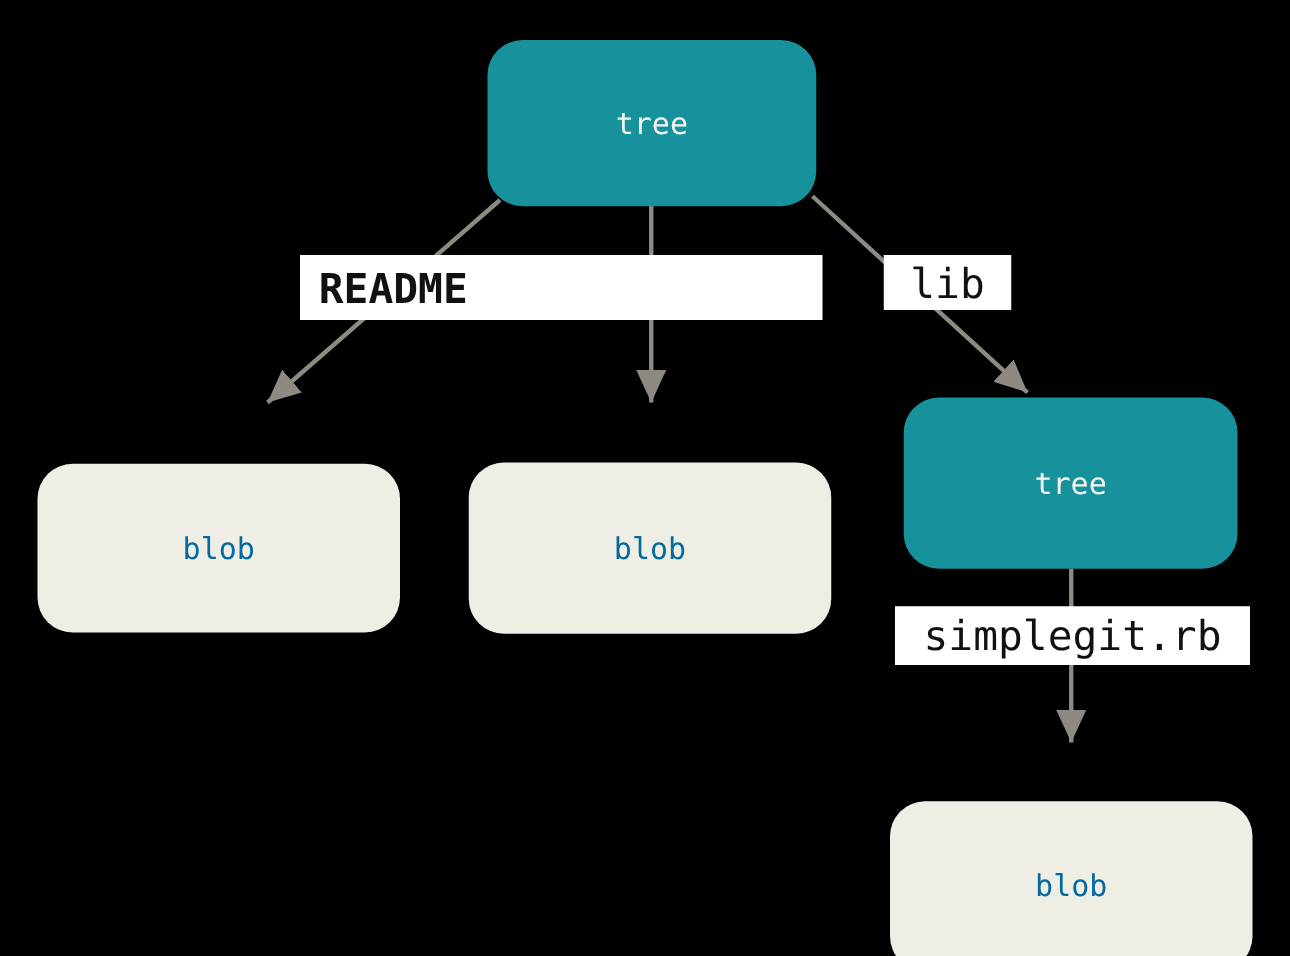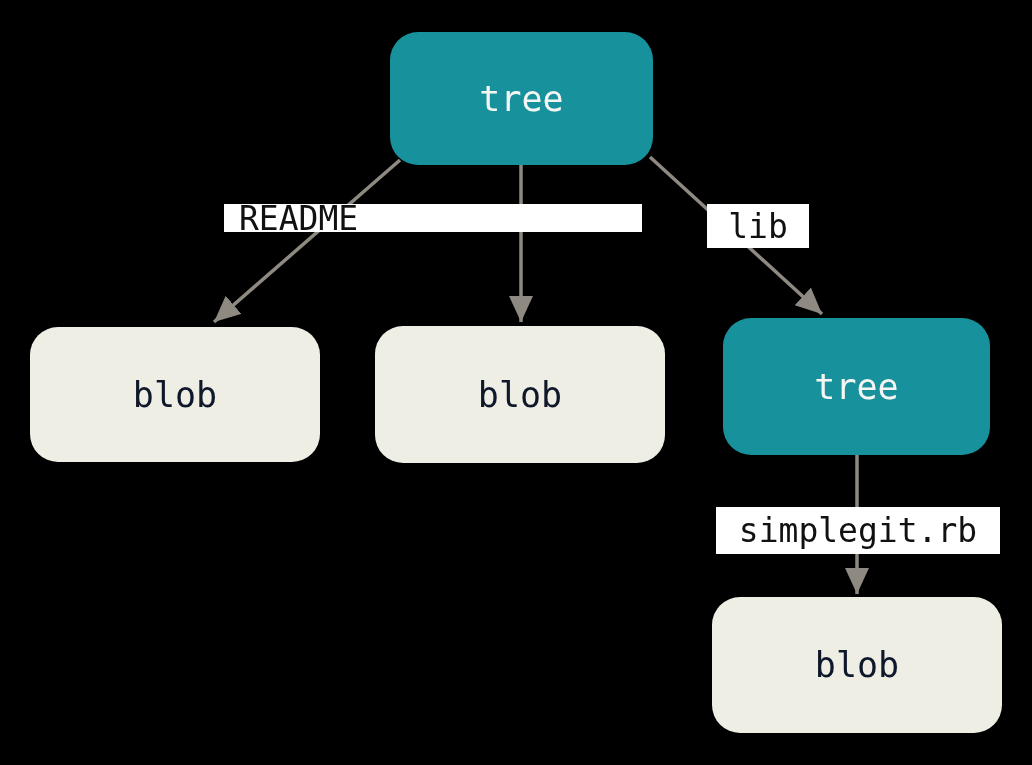--- a/index.html
+++ b/index.html
@@ -22,30 +22,31 @@
     height: 765px;
     z-index: 1;
   }
   .node {
     position: absolute;
     z-index: 3;
     display: flex;
     align-items: center;
     justify-content: center;
     border-radius: 28px;
-    font-size: 35px;
+    font-size: 24px;
     letter-spacing: 0;
   }
   .node.tree {
     background: #17919B;
     color: #F5F5F3;
   }
   .node.blob {
     background: #EEEEE5;
-    color: #0f172a;
+    color: #0369a1;
+    margin-top: 44px;
   }
   .edge-label {
     position: absolute;
     z-index: 2;
     background: #FFFFFF;
     color: #111111;
     font-size: 33px;
     display: flex;
     align-items: center;
     justify-content: center;
@@ -57,23 +58,23 @@
   }
   .edge-label.strip .gap {
     display: inline-block;
     width: 45px;
   }
   #node-root-tree   { left: 390px; top: 32px;  width: 263px; height: 133px; }
   #node-blob-left   { left: 30px;  top: 327px; width: 290px; height: 135px; }
   #node-blob-mid    { left: 375px; top: 326px; width: 290px; height: 137px; }
   #node-lib-tree    { left: 723px; top: 318px; width: 267px; height: 137px; }
   #node-blob-bottom { left: 712px; top: 597px; width: 290px; height: 136px; }
-  #label-strip      { left: 224px; top: 204px; width: 418px; height: 28px; }
+  #label-strip      { left: 240px; top: 204px; width: 418px; height: 52px; font-weight: bold; }
   #label-lib        { left: 707px; top: 204px; width: 102px; height: 44px; }
-  #label-simplegit  { left: 716px; top: 507px; width: 284px; height: 47px; }
+  #label-simplegit  { left: 716px; top: 485px; width: 284px; height: 47px; }
 </style>
 </head>
 <body>
 
 <div class="stage">
 
   <svg class="arrows" viewBox="0 0 1032 765" xmlns="http://www.w3.org/2000/svg">
     <defs>
       <marker id="arrowhead" markerUnits="userSpaceOnUse" markerWidth="30" markerHeight="26" refX="26" refY="12" orient="auto">
         <path d="M0,0 L26,12 L0,24 Z" fill="#8F8A81"></path>

